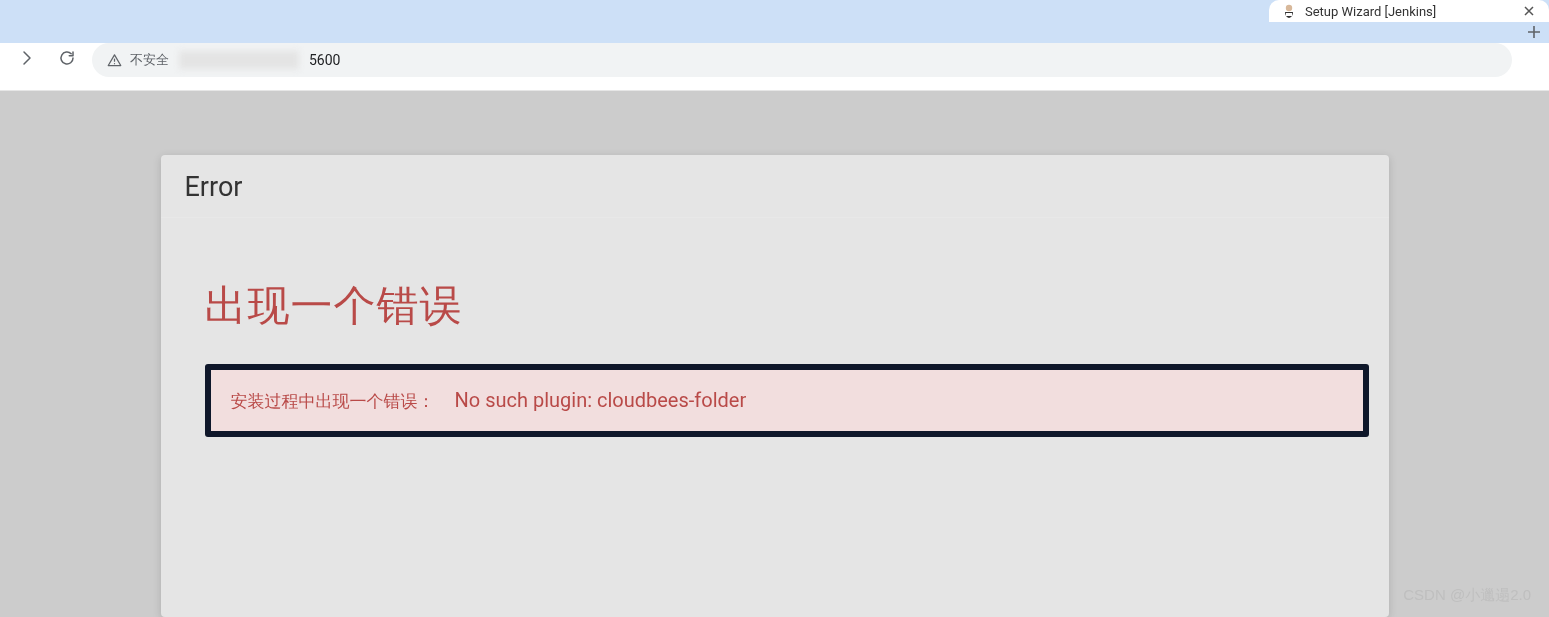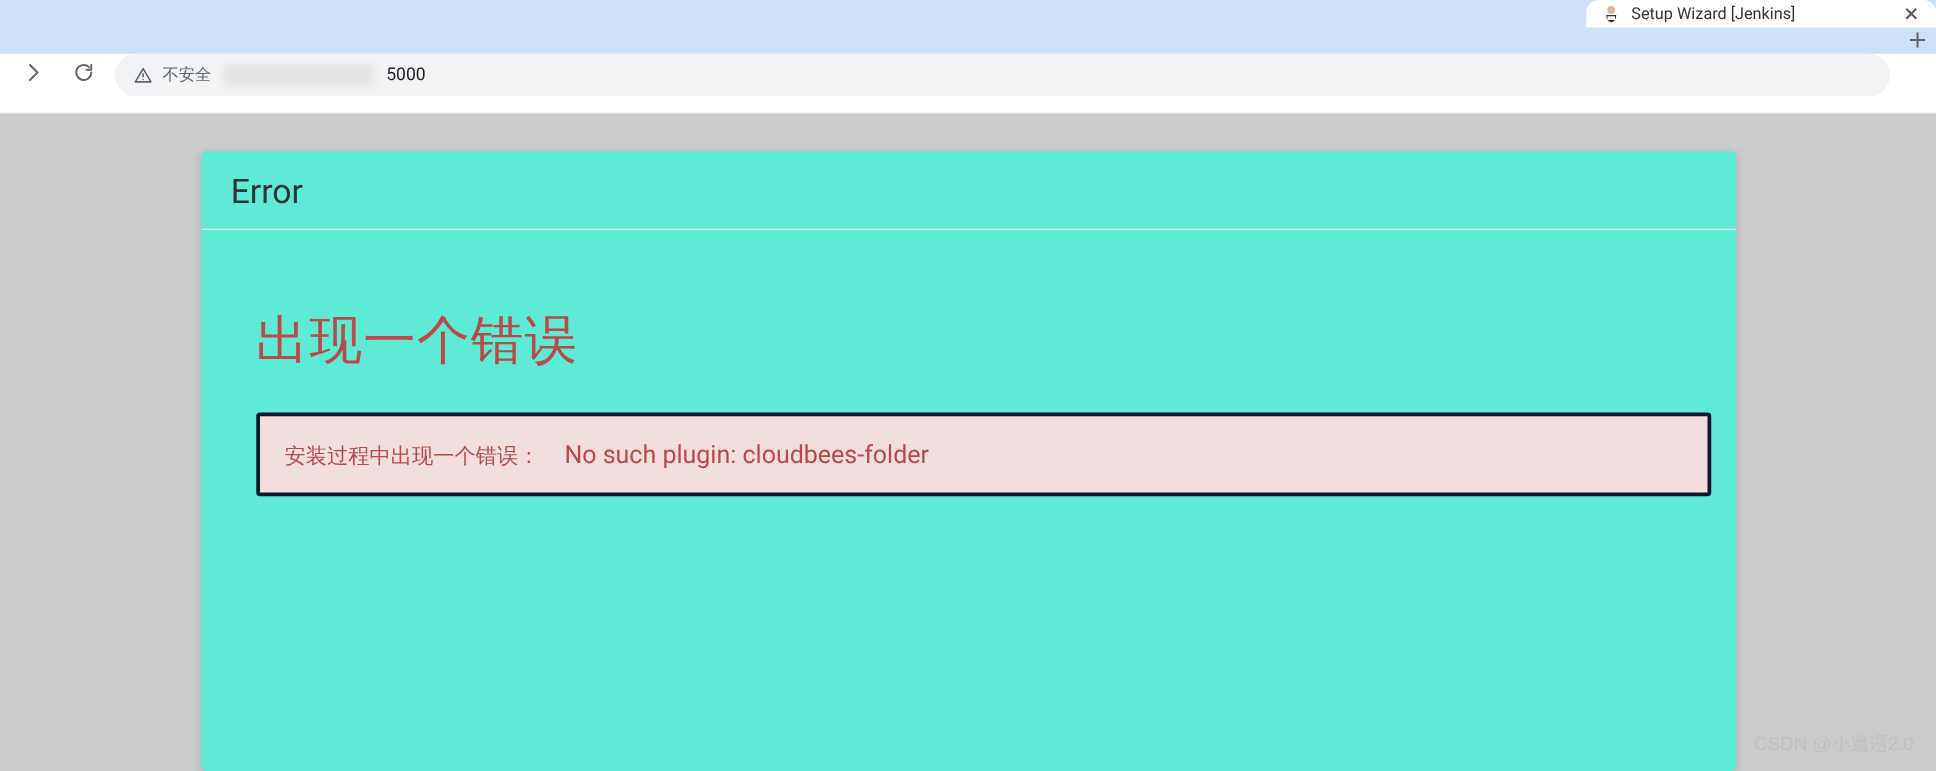--- a/index.html
+++ b/index.html
@@ -130,24 +130,25 @@
     .viewport {
       height: 526px;
       background: #cccccc;
       padding-top: 30px;
       display: flex;
       justify-content: center;
     }
     
     .modal {
       width: 1228px;
-      background: #5eead4;
+      background: #e5e5e5;
       border-radius: 4px;
       box-shadow: 0 2px 8px rgba(0,0,0,0.15);
       overflow: hidden;
+      margin-top: 34px;
     }
     
     .modal-header {
       padding: 16px 24px 14px 24px;
       border-bottom: 1px solid #e8e8e8;
     }
     .modal-header-title {
       font-size: 27px;
       font-weight: 400;
       color: #333;
@@ -160,21 +161,21 @@
     .error-heading {
       font-size: 42px;
       font-weight: 400;
       color: #b94a48;
       margin-bottom: 30px;
       letter-spacing: 1px;
     }
     
     .error-alert {
       background: #f2dede;
-      border: 3px solid #0f172a;
+      border: 6px solid #0f172a;
       border-radius: 3px;
       padding: 18px 20px;
       display: flex;
       gap: 20px;
       align-items: baseline;
     }
     .error-alert-label {
       color: #b94a48;
       font-size: 17px;
     }
@@ -233,21 +234,21 @@
   <div class="address-bar">
     <span class="security-icon">
       <svg width="15" height="15" viewBox="0 0 24 24">
           <path d="M12 3 L22 20 L2 20 Z" stroke="#5f6368" stroke-width="2" fill="none" stroke-linejoin="round"></path>
           <line x1="12" y1="9" x2="12" y2="14" stroke="#5f6368" stroke-width="2"></line>
           <circle cx="12" cy="17" r="1" fill="#5f6368"></circle>
         </svg>
     </span>
     <span class="security-label">不安全</span>
     <span class="url-blur"></span>
-    <span>5000</span>
+    <span>5600</span>
   </div>
 </div>
 
 <div class="viewport">
   <div class="modal">
     <div class="modal-header">
       <div class="modal-header-title">Error</div>
     </div>
     <div class="modal-body">
       <h1 class="error-heading">出现一个错误</h1>

